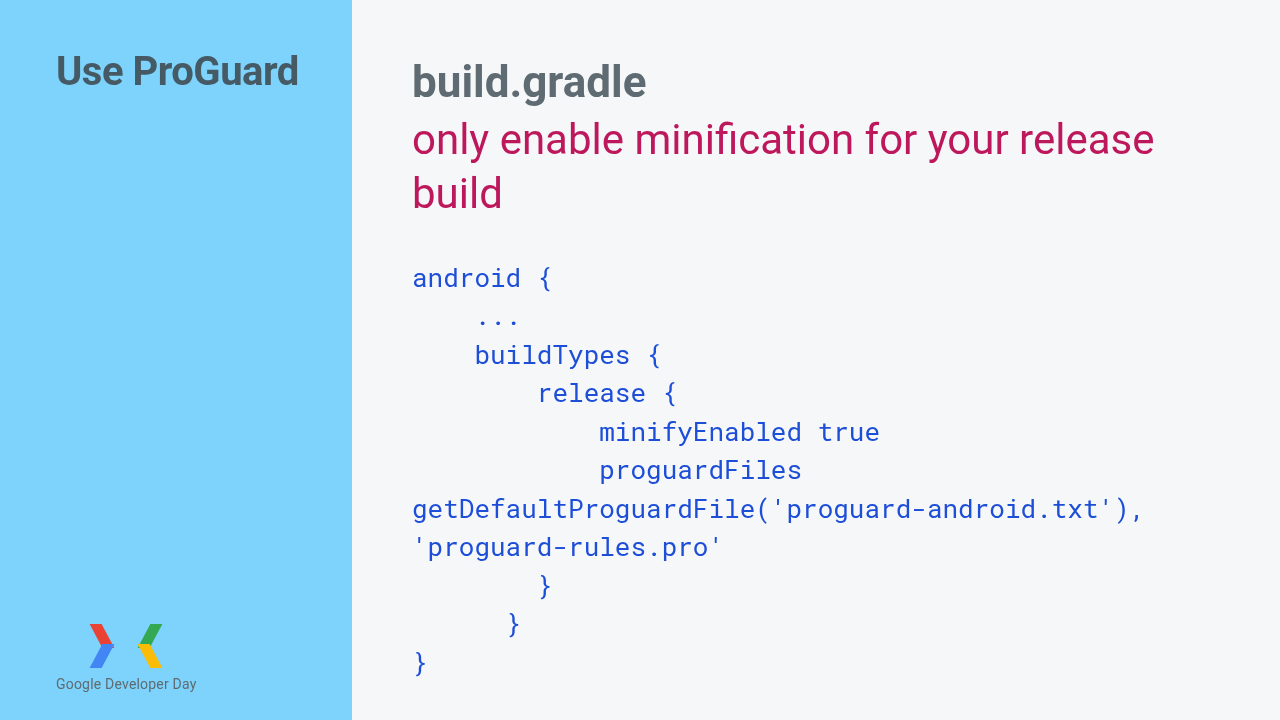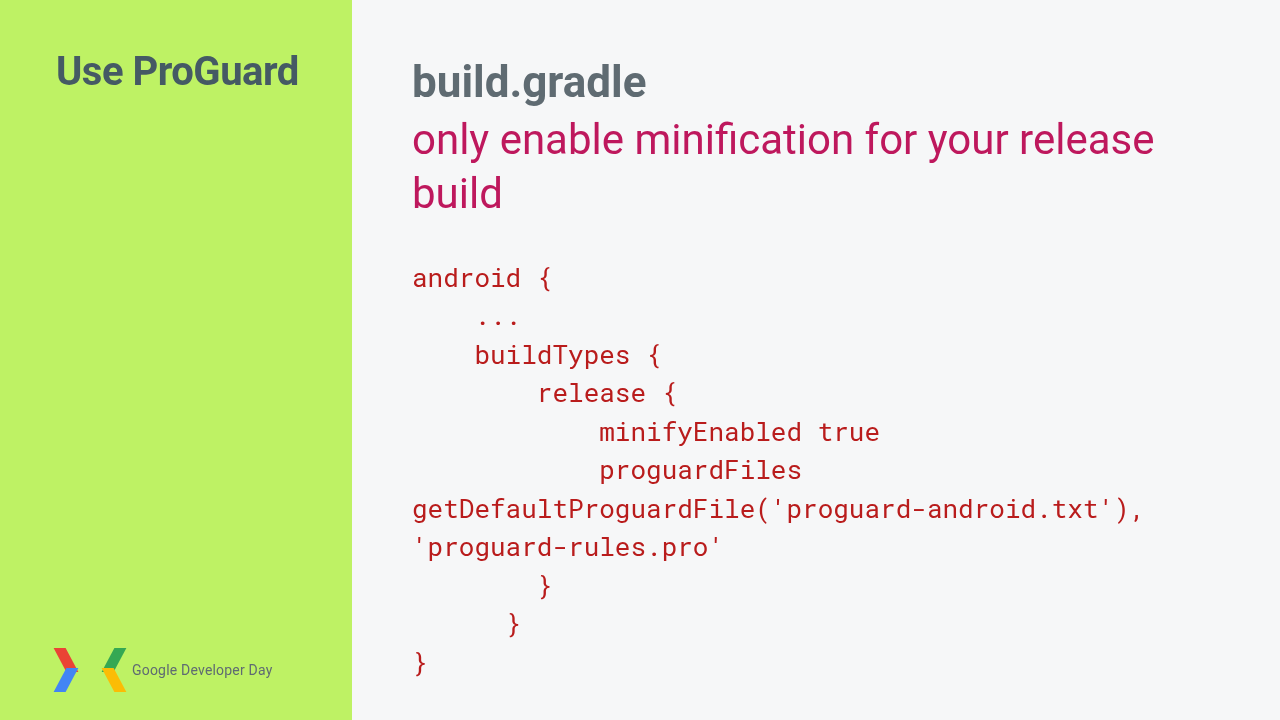--- a/index.html
+++ b/index.html
@@ -2,21 +2,21 @@
 <html><head>
 <meta charset="utf-8">
 <style>
   * { margin: 0; padding: 0; box-sizing: border-box; }
   html, body { width: 1280px; height: 720px; overflow: hidden; font-family: "Roboto", "Helvetica Neue", Arial, sans-serif; }
   body { display: flex; }
 
   .left-col {
     width: 352px;
     height: 100%;
-    background: #bef264;
+    background: #7dd3fc;
     position: relative;
     padding: 48px 24px 0 56px;
   }
   .slide-title {
     font-size: 40px;
     font-weight: 700;
     color: #455a64;
     letter-spacing: -0.5px;
   }
 
@@ -37,31 +37,31 @@
     font-size: 42px;
     font-weight: 400;
     color: #be185d;
     line-height: 1.3;
     margin-bottom: 36px;
   }
   .code-block {
     font-family: "Roboto Mono", Menlo, Consolas, monospace;
     font-size: 26px;
     font-weight: 400;
-    color: #b91c1c;
+    color: #1d4ed8;
     line-height: 1.48;
     white-space: pre;
   }
 
   .footer-logo {
     position: absolute;
     left: 56px;
     bottom: 28px;
     display: flex;
-    flex-direction: row;
+    flex-direction: column;
     align-items: center;
     gap: 8px;
   }
   .dev-icon {
     width: 68px;
     height: 44px;
     position: relative;
   }
   .chev {
     position: absolute;

